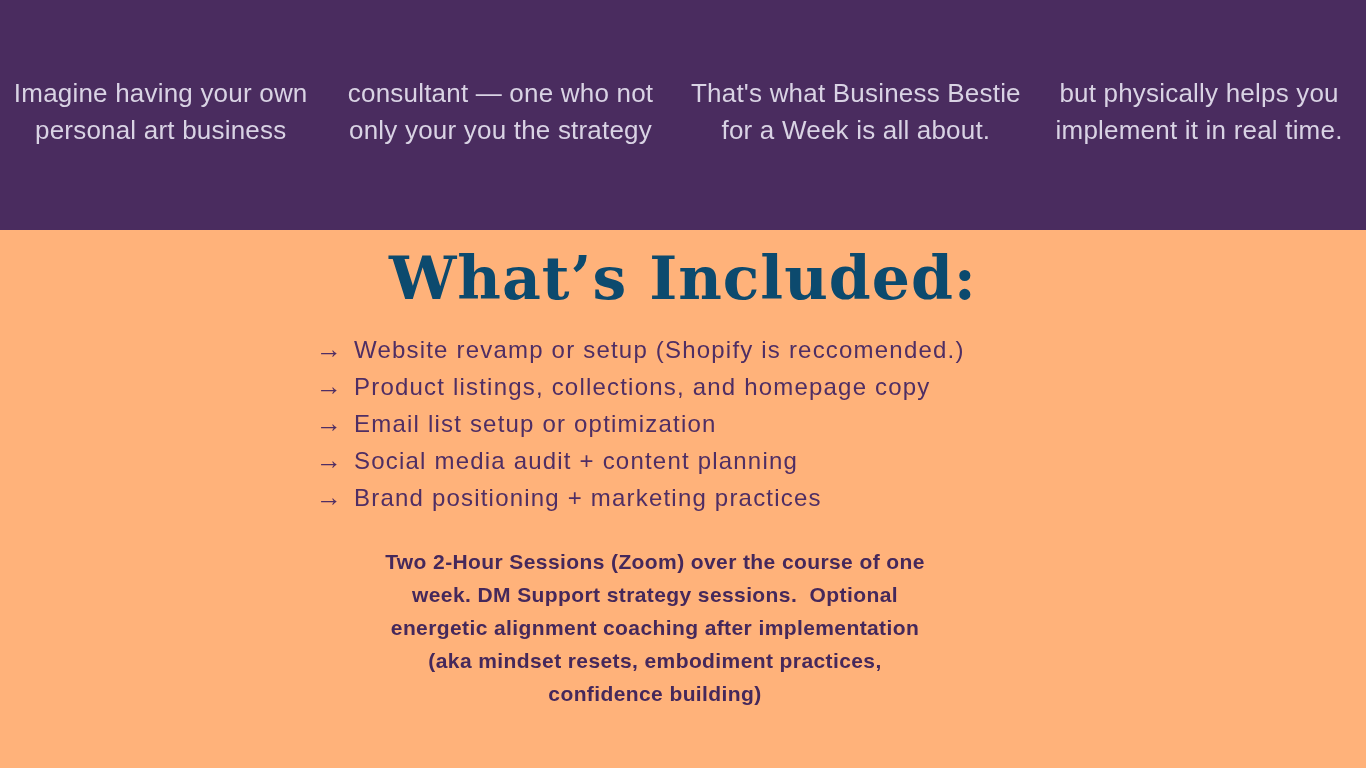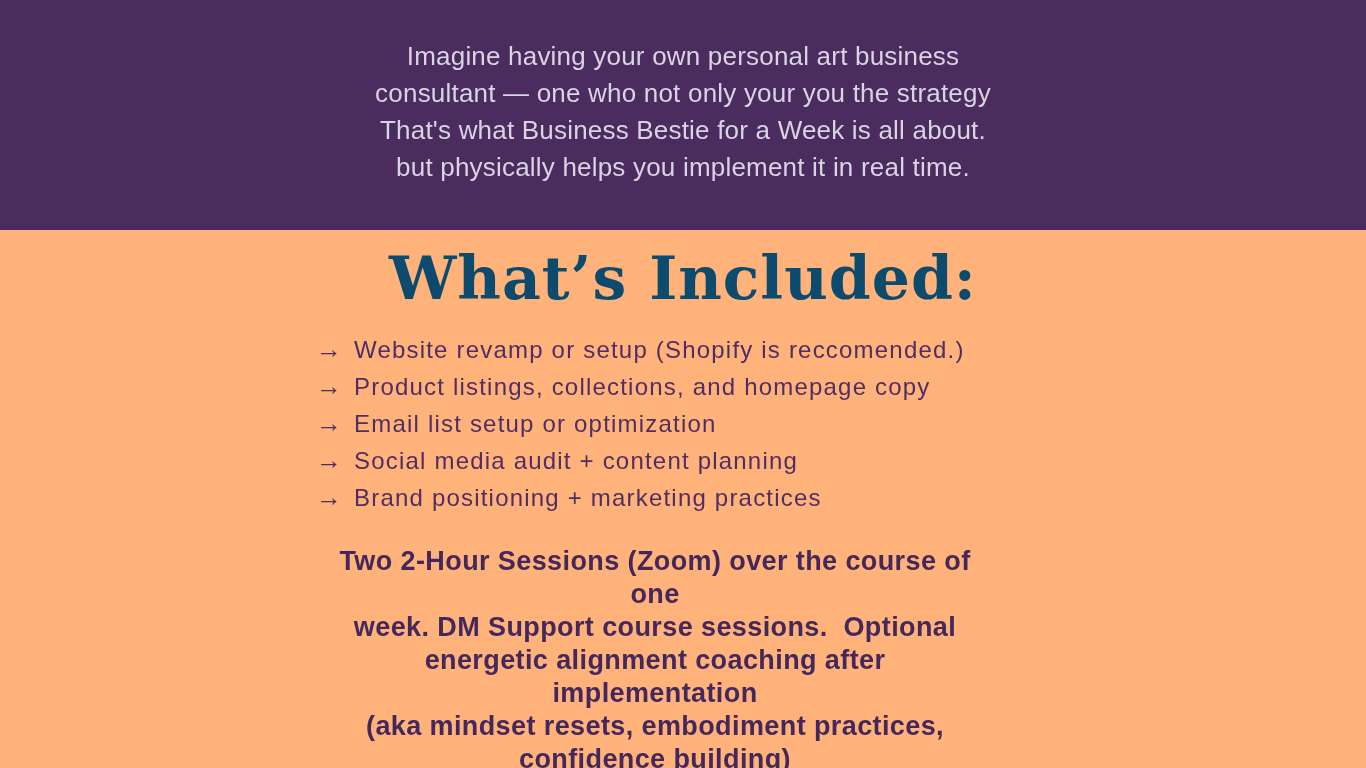--- a/index.html
+++ b/index.html
@@ -15,22 +15,22 @@
   }
 
   
   .hero {
     position: absolute;
     top: 0; left: 0;
     width: 1366px;
     height: 230px;
     background: #4A2C5F;
     display: flex;
-    flex-direction: column;
-    justify-content: center;
+    flex-direction: row;
+    justify-content: space-between;
     align-items: center;
     padding-bottom: 6px;
   }
   .hero-line {
     color: #D9D3E4;
     font-size: 26px;
     line-height: 37px;
     letter-spacing: 0.2px;
     text-align: center;
     white-space: pre-wrap;
@@ -76,21 +76,21 @@
   
   .details {
     position: absolute;
     top: 545px;
     left: 330px;
     width: 650px;
     text-align: center;
   }
   .details-line {
     font-weight: 700;
-    font-size: 27px;
+    font-size: 21px;
     line-height: 33px;
     letter-spacing: 0.4px;
     color: #45285B;
     white-space: pre-wrap;
   }
 </style>
 </head>
 <body>
 
 <div class="canvas">
@@ -122,19 +122,19 @@
       <span>Social media audit + content planning</span>
     </li>
     <li class="list-item">
       <span class="arrow">→</span>
       <span>Brand positioning + marketing practices</span>
     </li>
   </ul>
 
   <div class="details">
     <p class="details-line">Two 2-Hour Sessions (Zoom) over the course of one</p>
-    <p class="details-line">week. DM Support course sessions.  Optional</p>
+    <p class="details-line">week. DM Support strategy sessions.  Optional</p>
     <p class="details-line">energetic alignment coaching after implementation</p>
     <p class="details-line">(aka mindset resets, embodiment practices,</p>
     <p class="details-line">confidence building)</p>
   </div>
 
 </div>
 
 </body></html>

